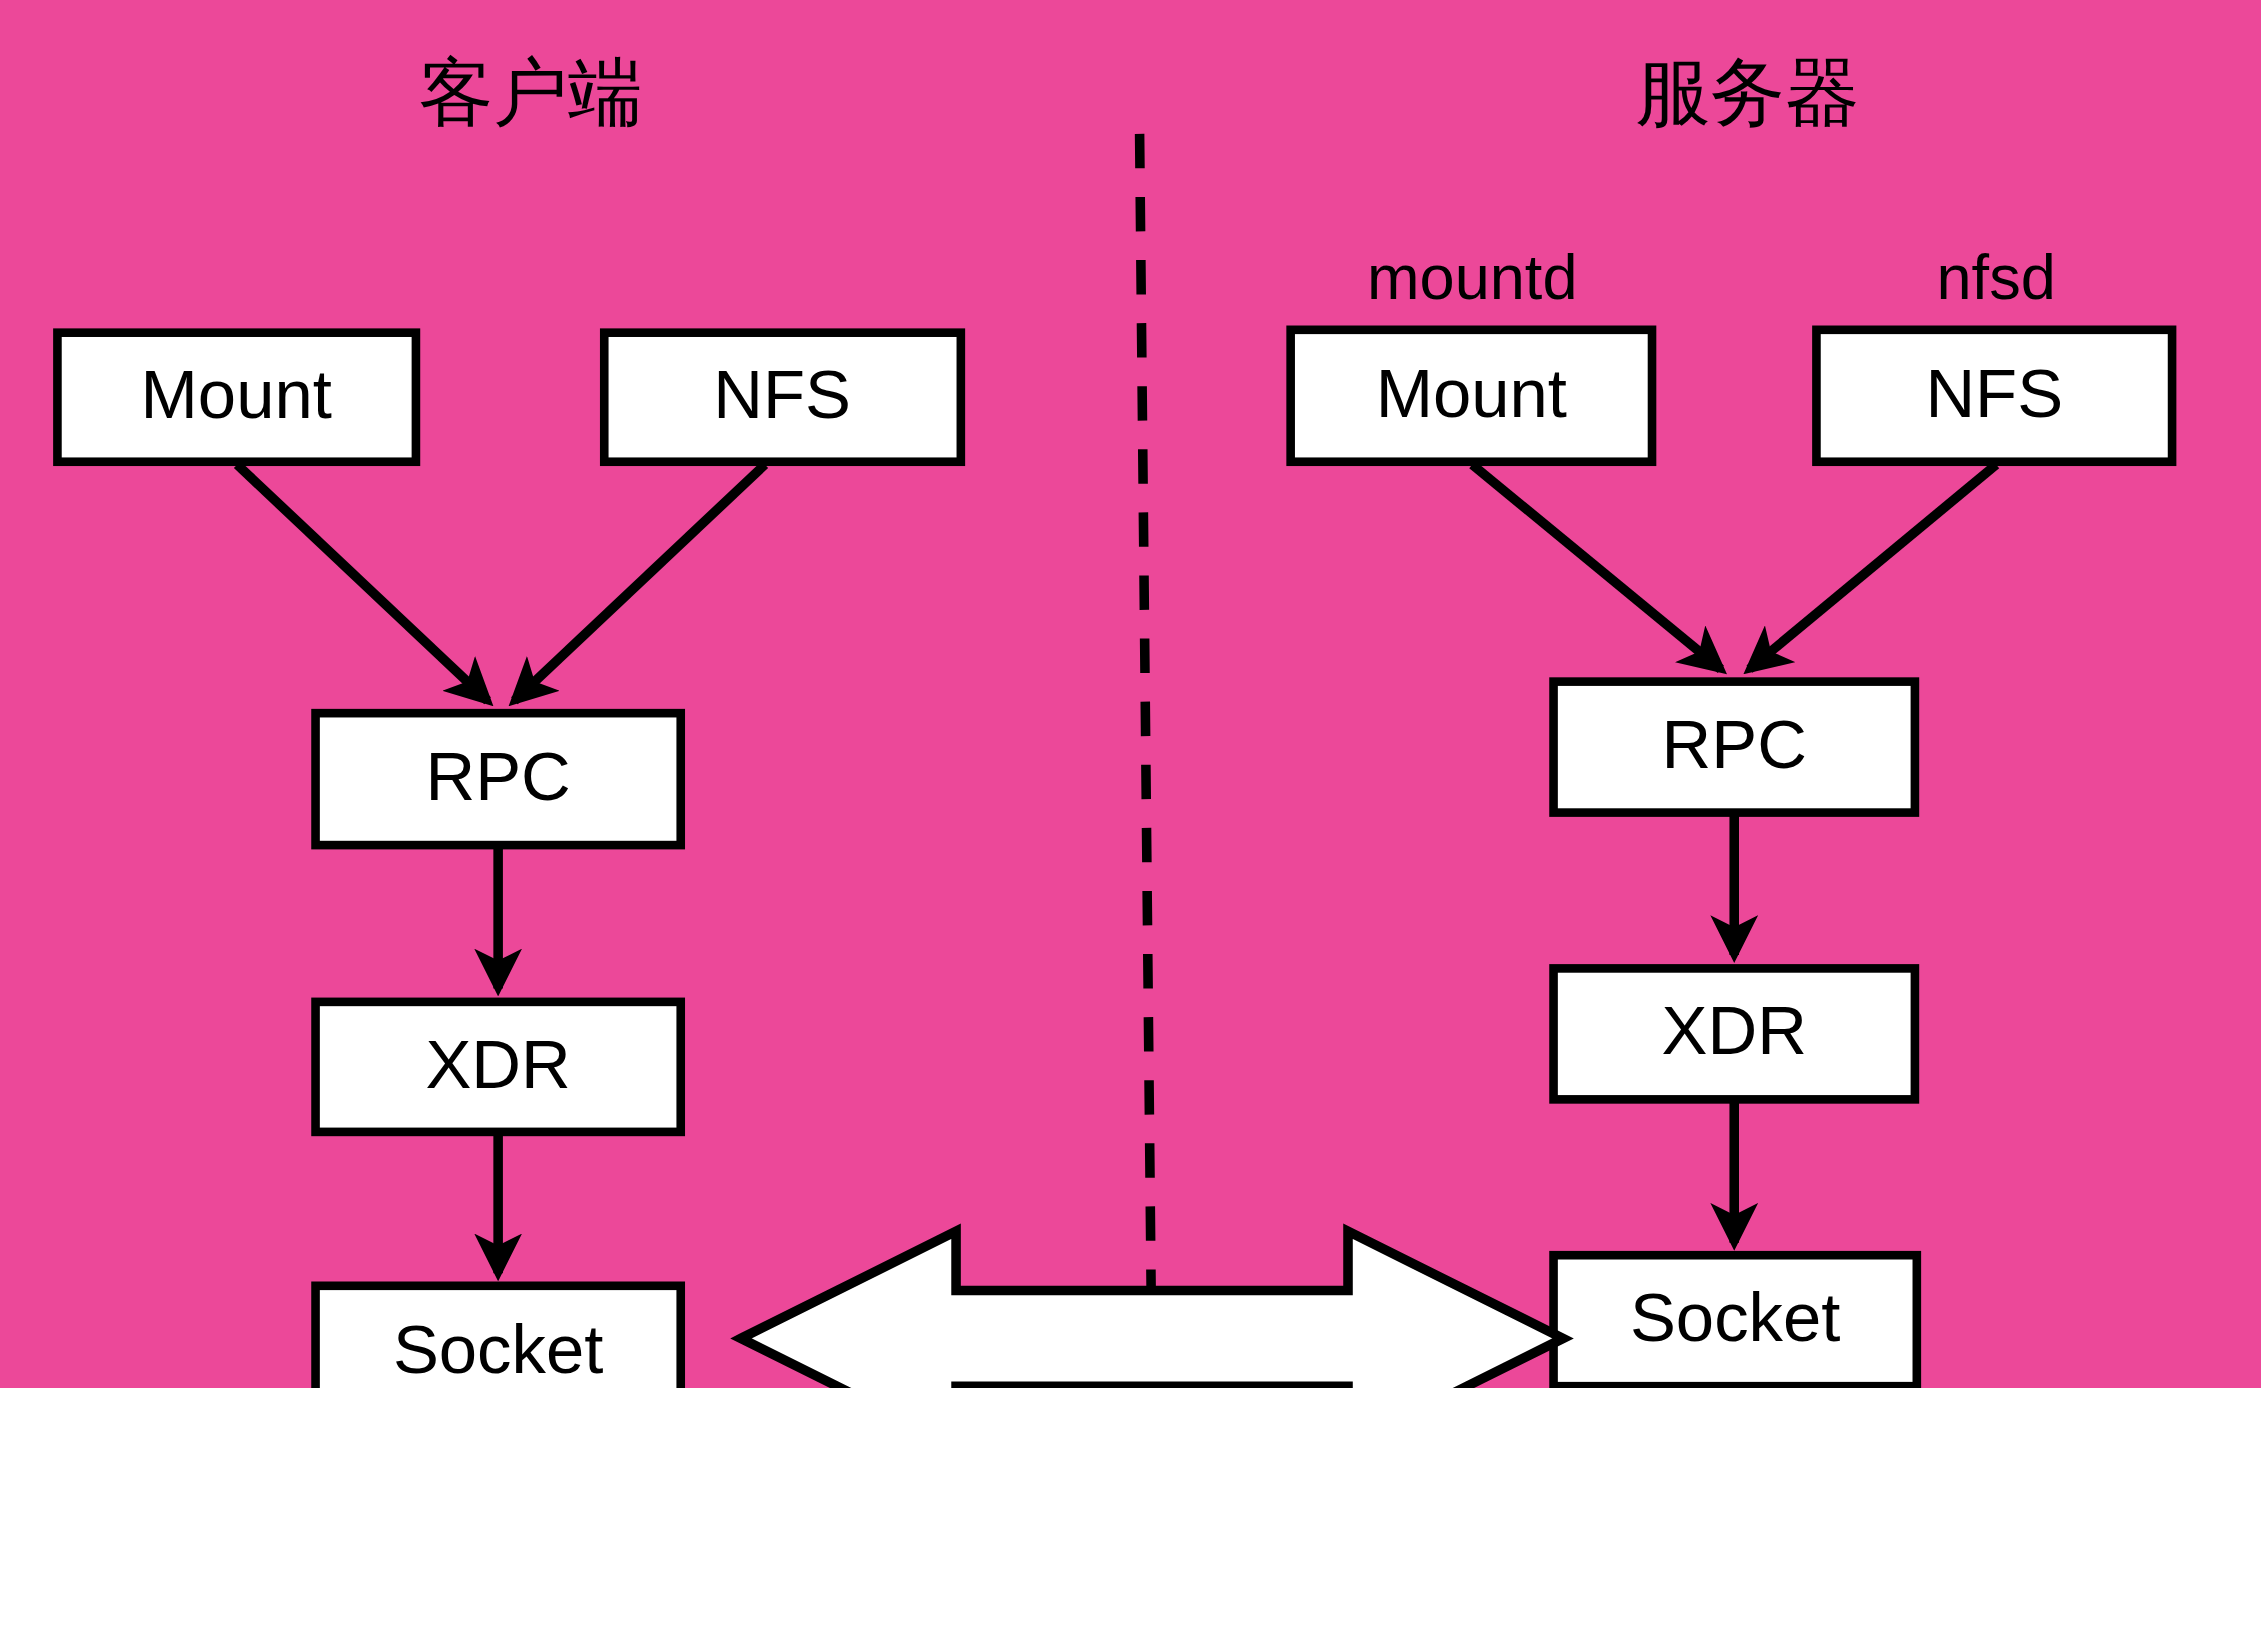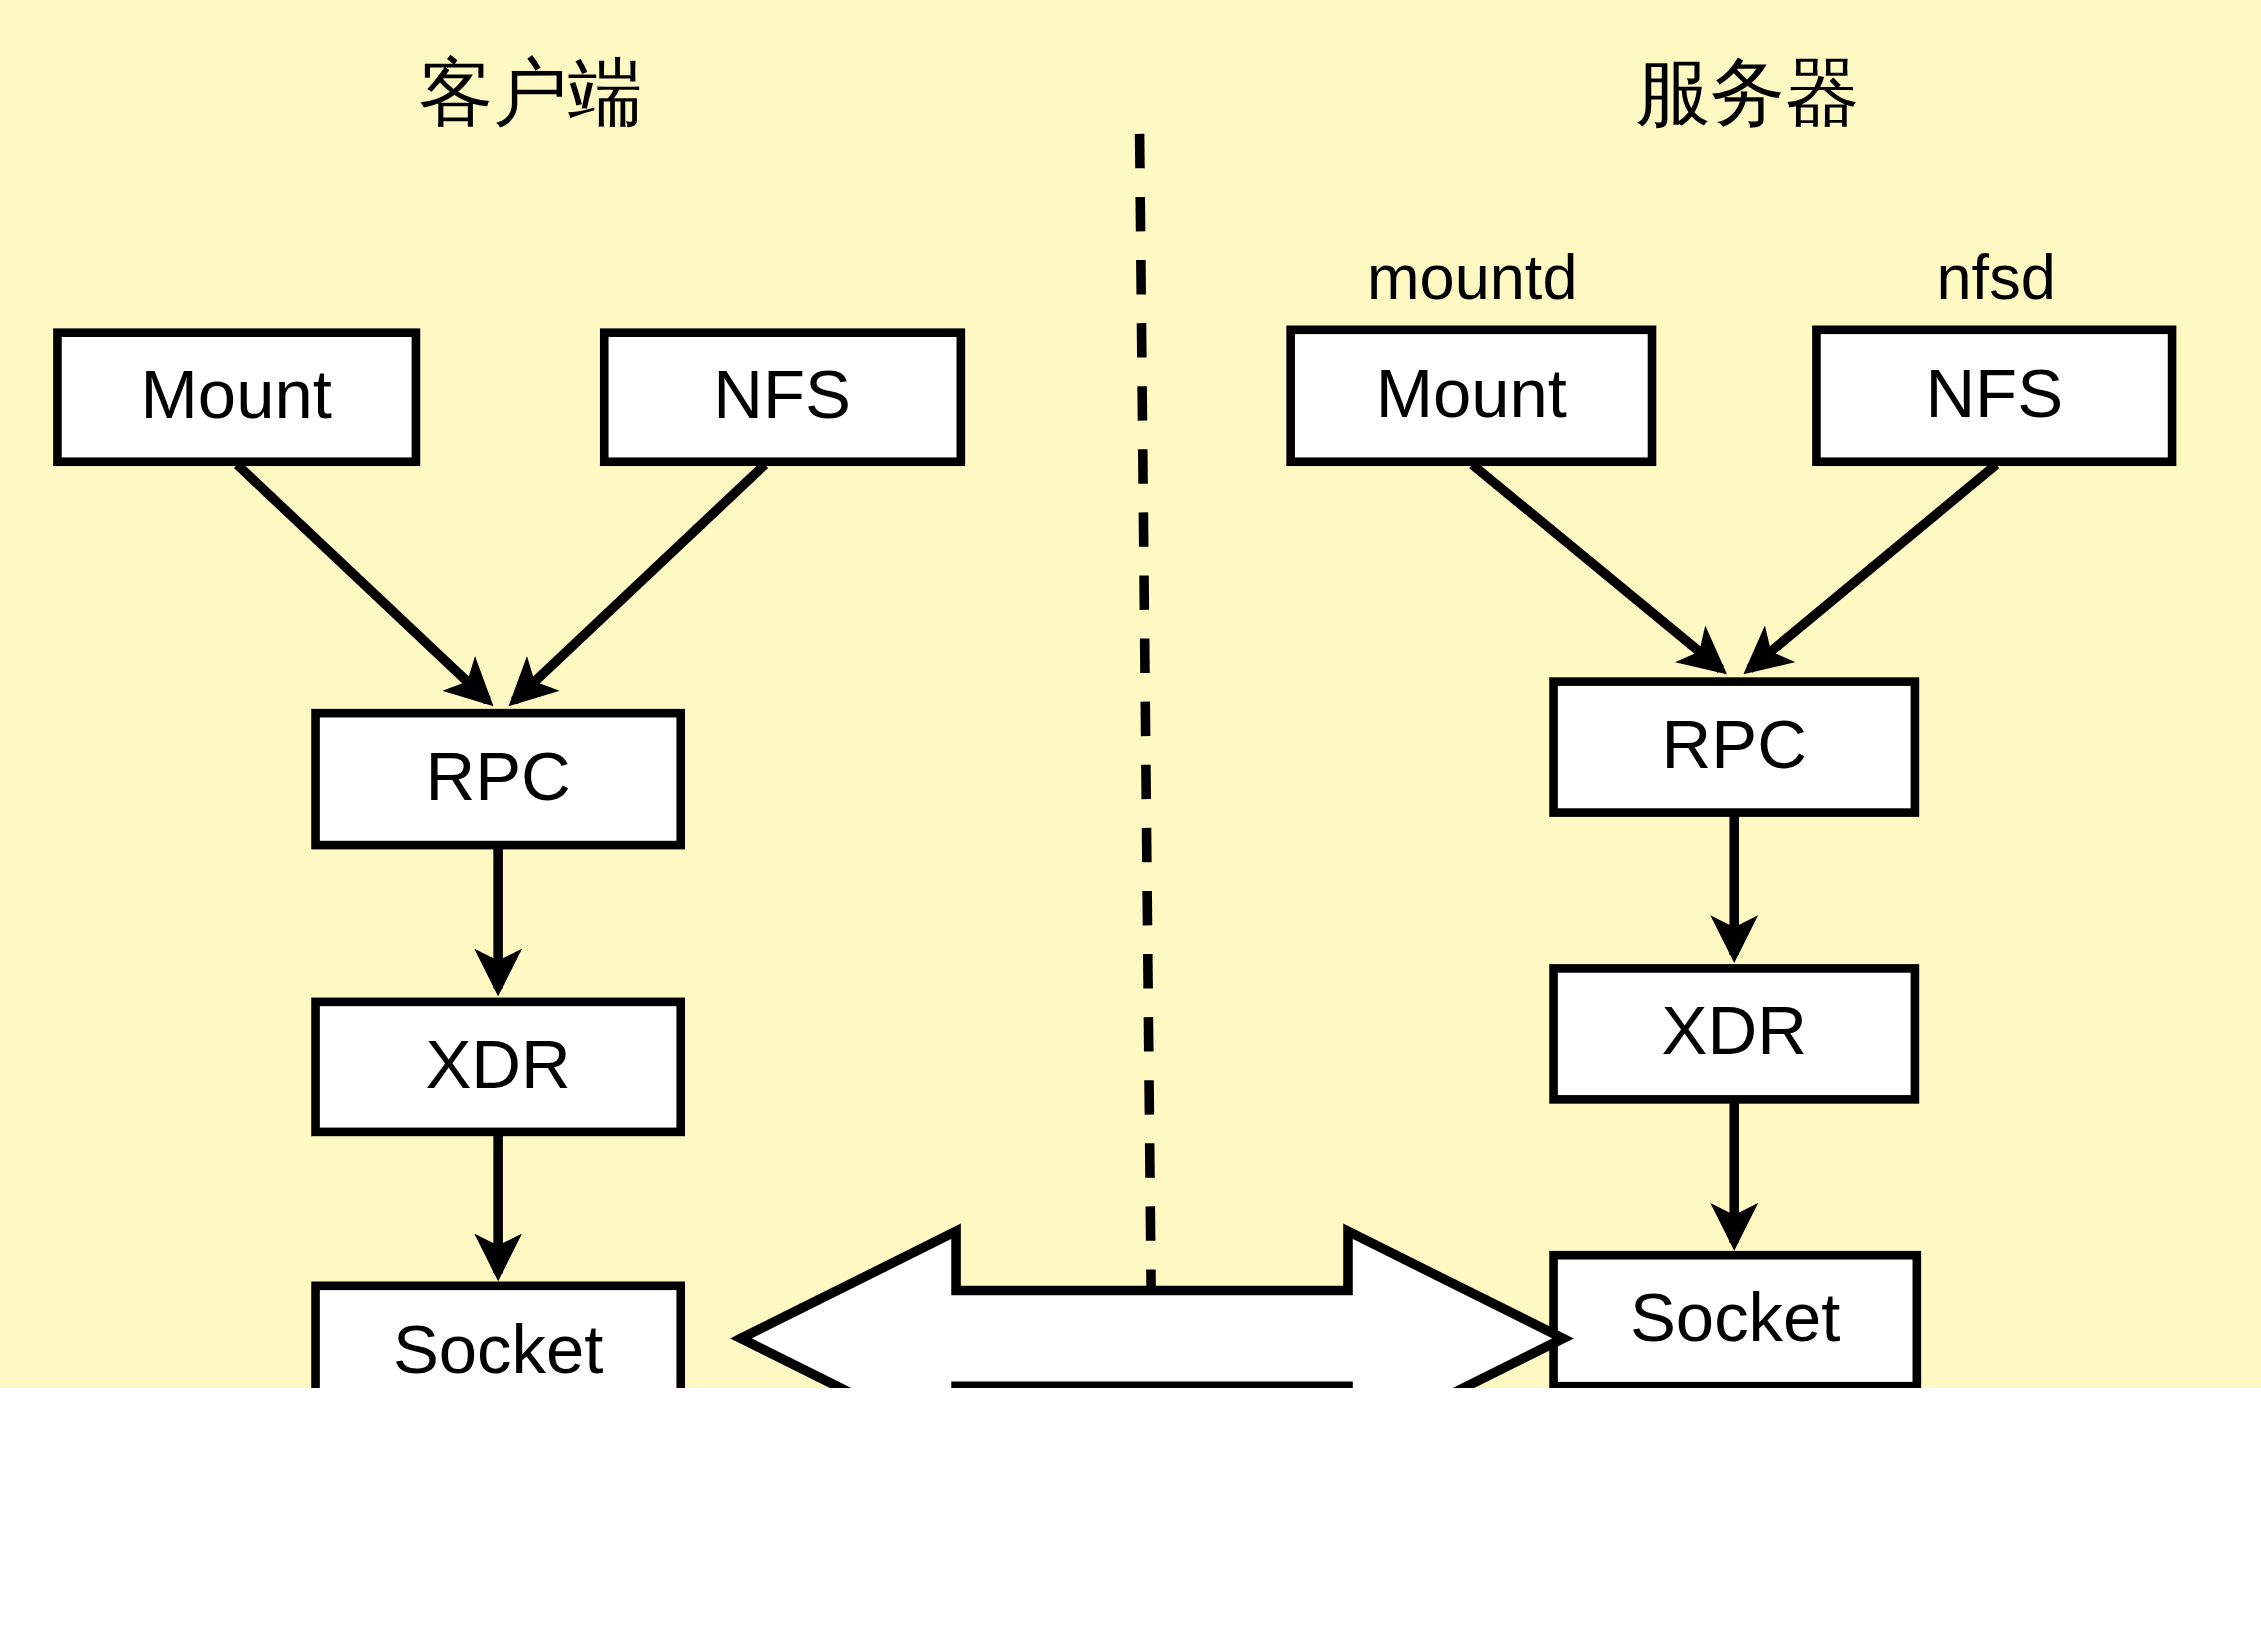--- a/index.html
+++ b/index.html
@@ -7,21 +7,21 @@
     padding: 0;
     background: #ffffff;
   }
   body {
     font-family: "Liberation Sans", sans-serif;
   }
   #diagram-root {
     position: relative;
     width: 2262px;
     height: 1388px;
-    background: #fef9c3;
+    background: #ec4899;
     overflow: hidden;
   }
   svg#nfs-svg {
     position: absolute;
     top: 0;
     left: 0;
     width: 2262px;
     height: 1629px;
     display: block;
   }

